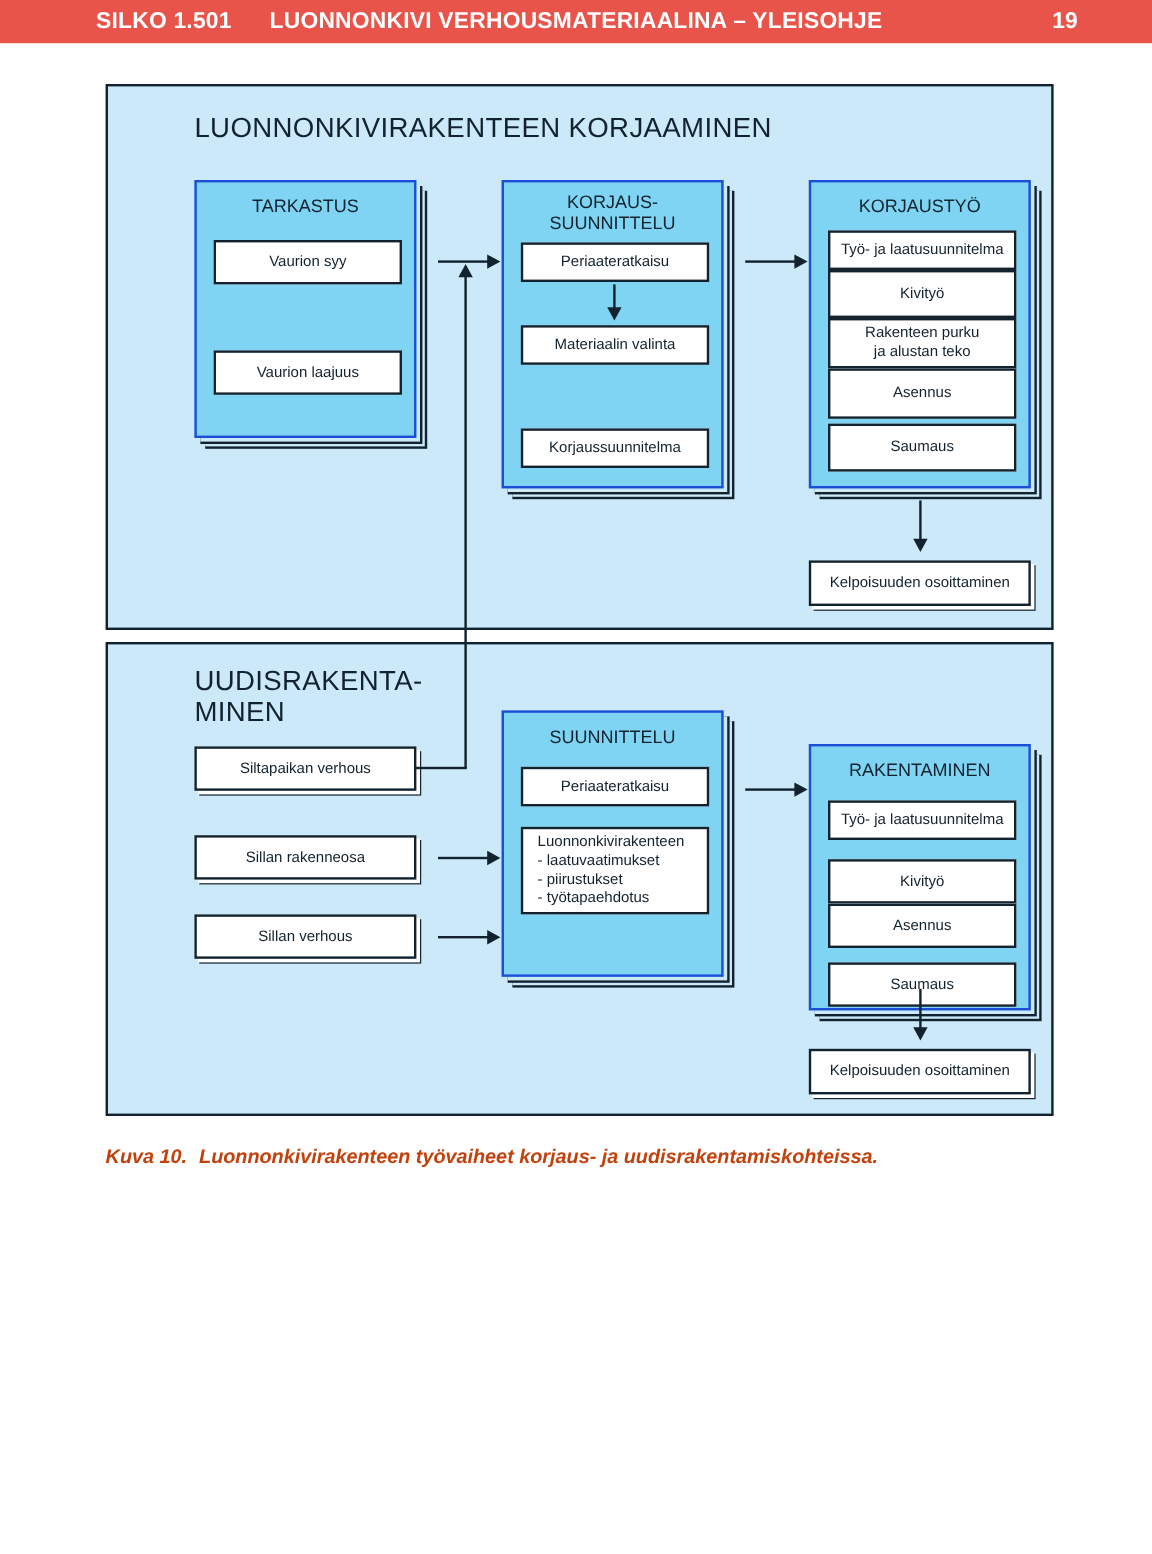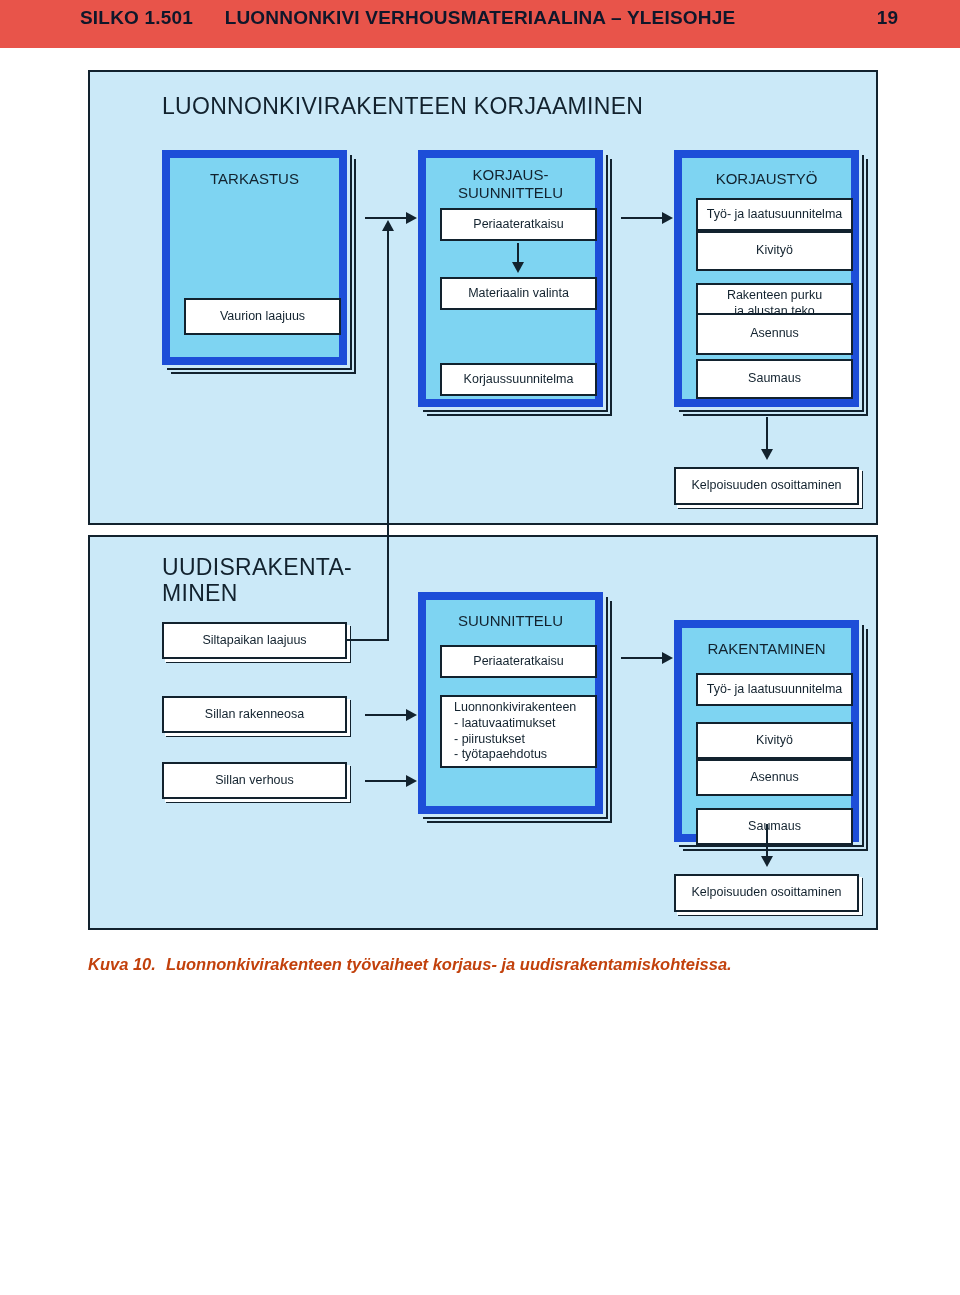--- a/index.html
+++ b/index.html
@@ -14,23 +14,23 @@
     font-family: "Liberation Sans", sans-serif;
     color: #000000;
     overflow: hidden;
   }
 
   
   .header-bar {
     position: absolute;
     left: 0; top: 0;
     width: 960px;
-    height: 48px;
+    height: 36px;
     background: #e8544a;
-    color: #0f172a;
+    color: #ffffff;
   }
   .header-bar .hdr-left {
     position: absolute;
     left: 80px; top: 7px;
     font-size: 19px;
     font-weight: bold;
     letter-spacing: 0.2px;
   }
   .header-bar .hdr-center {
     position: absolute;
@@ -75,21 +75,21 @@
     letter-spacing: 0.3px;
     line-height: 1.12;
     color: #12222e;
     white-space: pre-line;
   }
 
   
   .colgroup {
     position: absolute;
     background: #7ed4f2;
-    border: 8px solid #1d4ed8;
+    border: 2px solid #1d4ed8;
     box-sizing: border-box;
     box-shadow: 4px 4px 0 -1px #cbe9f8, 5px 5px 0 0 #12222e,
                 8px 8px 0 -1px #cbe9f8, 9px 9px 0 0 #12222e;
   }
   .colgroup > .col-title {
     position: absolute;
     left: 0; right: 0;
     text-align: center;
     font-size: 15px;
     color: #12222e;
@@ -176,39 +176,40 @@
 </div>
 
 <div class="figure">
 
   <div class="panel panel-top">
 
     <div class="sect-title" style="left:72px; top:22px;">LUONNONKIVIRAKENTEEN KORJAAMINEN</div>
 
     <div class="colgroup" style="left:72px; top:78px; width:185px; height:215px;">
       <div class="col-title" style="top:12px;">TARKASTUS</div>
+      <div class="wbox" style="left:14px; top:48px; width:157px; height:37px;">Vaurion syy</div>
       <div class="wbox" style="left:14px; top:140px; width:157px; height:37px;">Vaurion laajuus</div>
     </div>
 
     <div class="colgroup" style="left:328px; top:78px; width:185px; height:257px;">
       <div class="col-title" style="top:8px;">KORJAUS-
 SUUNNITTELU</div>
       <div class="wbox" style="left:14px; top:50px; width:157px; height:33px;">Periaateratkaisu</div>
       <div class="wbox" style="left:14px; top:119px; width:157px; height:33px;">Materiaalin valinta</div>
       <div class="wbox" style="left:14px; top:205px; width:157px; height:33px;">Korjaussuunnitelma</div>
 
       <div class="vline" style="left:91px; top:85px; height:22px;"></div>
       <div class="arrow-down" style="left:86px; top:104px;"></div>
     </div>
 
     <div class="colgroup" style="left:584px; top:78px; width:185px; height:257px;">
       <div class="col-title" style="top:12px;">KORJAUSTYÖ</div>
       <div class="wbox" style="left:14px; top:40px; width:157px; height:33px;">Työ- ja laatusuunnitelma</div>
       <div class="wbox" style="left:14px; top:73px; width:157px; height:40px;">Kivityö</div>
-      <div class="wbox" style="left:14px; top:113px; width:157px; height:42px;margin-top:12px;">Rakenteen purku
+      <div class="wbox" style="left:14px; top:113px; width:157px; height:42px;">Rakenteen purku
 ja alustan teko</div>
       <div class="wbox" style="left:14px; top:155px; width:157px; height:42px;">Asennus</div>
       <div class="wbox" style="left:14px; top:201px; width:157px; height:40px;">Saumaus</div>
     </div>
 
     <div class="hline" style="left:275px; top:145px; width:44px;"></div>
     <div class="arrow-right" style="left:316px; top:140px;"></div>
 
     <div class="hline" style="left:531px; top:145px; width:44px;"></div>
     <div class="arrow-right" style="left:572px; top:140px;"></div>
@@ -217,21 +218,21 @@
     <div class="arrow-down" style="left:671px; top:377px;"></div>
 
     <div class="wbox" style="left:584px; top:395px; width:185px; height:38px;">Kelpoisuuden osoittaminen</div>
   </div>
 
   <div class="panel panel-bottom">
 
     <div class="sect-title" style="left:72px; top:18px;">UUDISRAKENTA-
 MINEN</div>
 
-    <div class="wbox" style="left:72px; top:85px; width:185px; height:37px;">Siltapaikan laajuus</div>
+    <div class="wbox" style="left:72px; top:85px; width:185px; height:37px;">Siltapaikan verhous</div>
     <div class="wbox" style="left:72px; top:159px; width:185px; height:37px;">Sillan rakenneosa</div>
     <div class="wbox" style="left:72px; top:225px; width:185px; height:37px;">Sillan verhous</div>
 
     <div class="colgroup" style="left:328px; top:55px; width:185px; height:222px;">
       <div class="col-title" style="top:12px;">SUUNNITTELU</div>
       <div class="wbox" style="left:14px; top:45px; width:157px; height:33px;">Periaateratkaisu</div>
       <div class="wbox left-align" style="left:14px; top:95px; width:157px; height:73px;">Luonnonkivirakenteen
 - laatuvaatimukset
 - piirustukset
 - työtapaehdotus</div>

